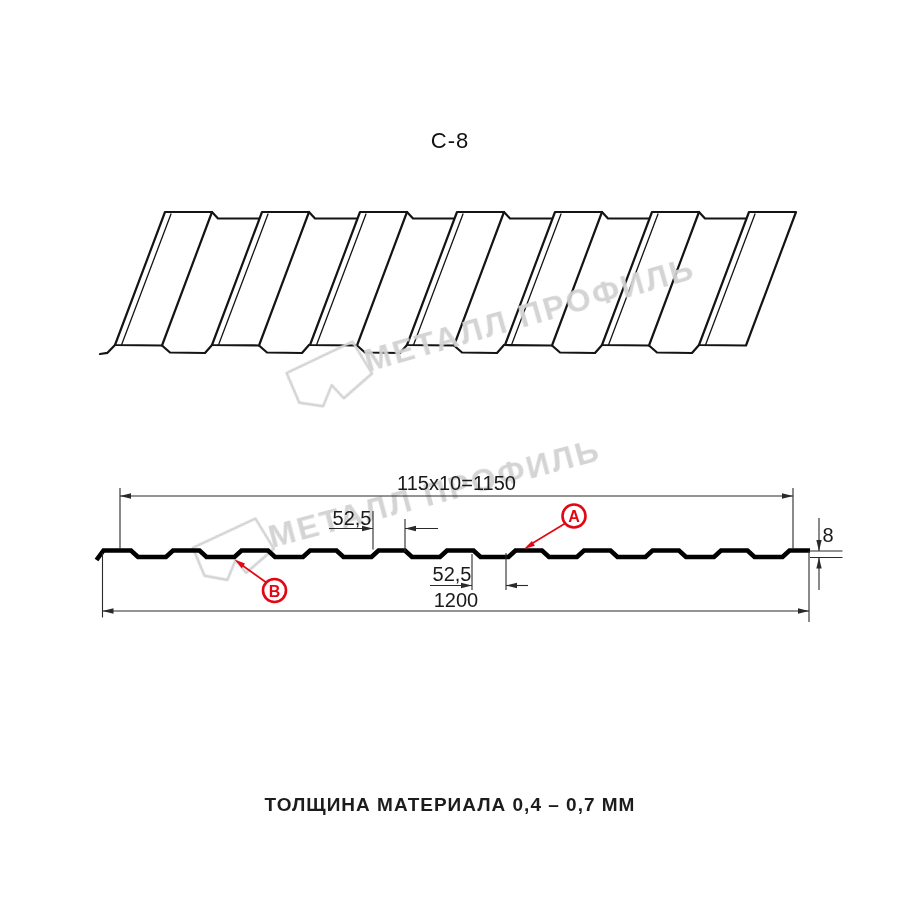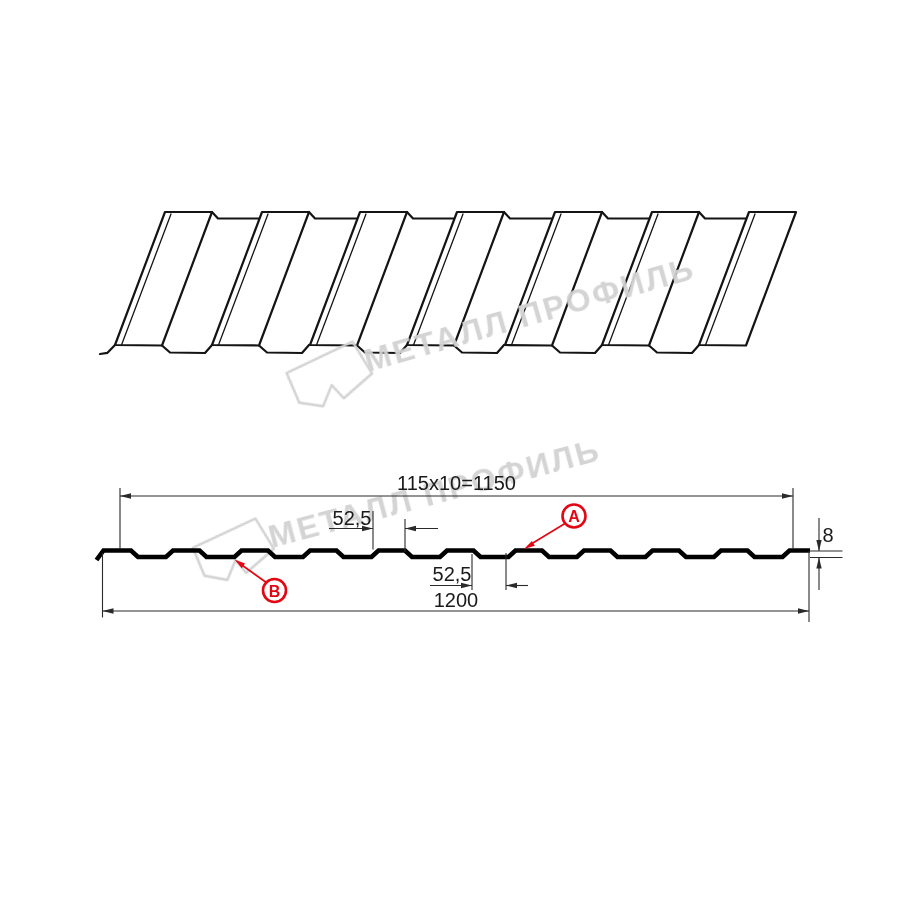--- a/index.html
+++ b/index.html
@@ -14,20 +14,21 @@
   svg{position:absolute;left:0;top:0;}
   .dimtext{font-family:"Liberation Sans",sans-serif;font-size:20px;fill:#1a1a1a;}
   .callout-letter{font-family:"Liberation Sans",sans-serif;font-size:16px;font-weight:700;}
   .wmtext{font-family:"Liberation Sans",sans-serif;font-size:32px;font-weight:700;letter-spacing:2.5px;}
 </style>
 </head>
 <body>
 
 <div class="page">
 
+  <div class="subtitle">С-8</div>
 
   <svg width="900" height="900" viewBox="0 0 900 900">
 
     <g stroke="#141414" stroke-width="2.2" fill="none" stroke-linejoin="round" stroke-linecap="round">
 
       <path d="M100,354 L107.5,352.8 L115,345"></path>
 
       <path d="M212,212 L218,218.5 L260,218.5"></path>
       <path d="M309,212 L315,218.5 L357.5,218.5"></path>
       <path d="M407,212 L413,218.5 L454.5,218.5"></path>
@@ -141,13 +142,14 @@
       <text class="callout-letter" x="574" y="522" text-anchor="middle" fill="#e30613">А</text>
     </g>
     <g>
       <path d="M267,583 L242.5,565.5" stroke="#e30613" stroke-width="1.6" fill="none"></path>
       <polygon points="234.5,559.5 245,563.6 241.8,568.2" fill="#e30613"></polygon>
       <circle cx="274.5" cy="590.5" r="11.5" fill="none" stroke="#e30613" stroke-width="2.6"></circle>
       <text class="callout-letter" x="274.5" y="596.5" text-anchor="middle" fill="#e30613">В</text>
     </g>
   </svg>
 
+  <div class="caption">ТОЛЩИНА МАТЕРИАЛА 0,4 – 0,7 ММ</div>
 </div>
 
 </body></html>

